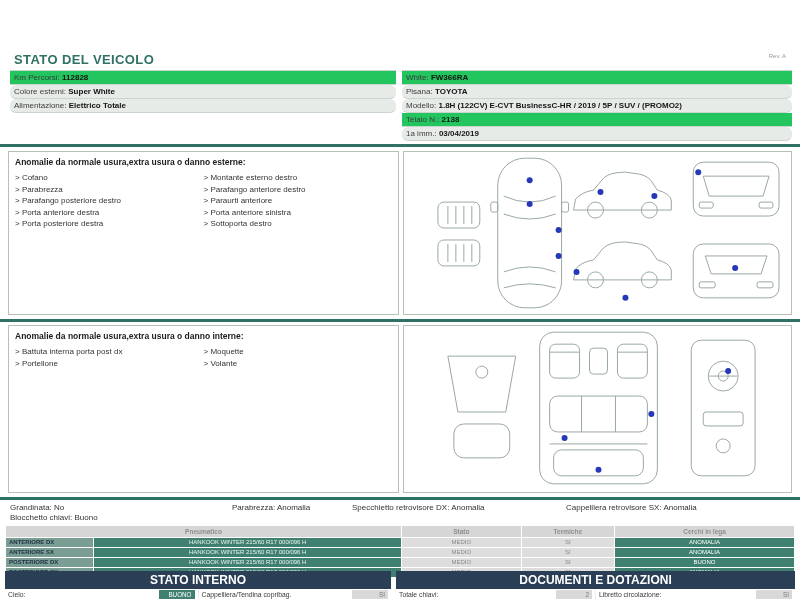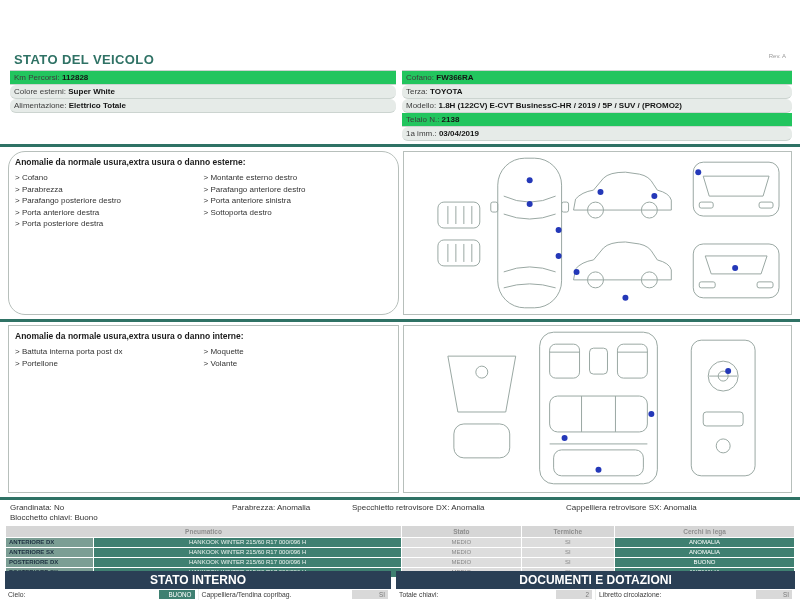--- a/index.html
+++ b/index.html
@@ -18,21 +18,21 @@
   #info-right{left:402px;width:390px;}
   .irow{display:block;padding:2px 4px;border-bottom:1px solid #ccd4d0;line-height:9px;background:#22c55e;}
   .irow.shade{background:#e6ebe8;border-radius:6px;}
   .ilabel{color:#3c3c3c;}
   .ival{font-weight:bold;color:#141414;}
   
   .rule{left:0;width:800px;height:3px;background:#2f7265;}
   #rule1{top:96px;} #rule2{top:271px;} #rule3{top:449px;}
   
   .panel{border:1px solid #b7bfbb;background:#fff;box-sizing:border-box;}
-  #ext-text{left:8px;top:103px;width:391px;height:164px;border-radius:17px;}
+  #ext-text{left:8px;top:103px;width:391px;height:164px;}
   #ext-diagram{left:403px;top:103px;width:389px;height:164px;}
   #int-text{left:8px;top:277px;width:391px;height:168px;}
   #int-diagram{left:403px;top:277px;width:389px;height:168px;}
   .heading{font-size:8.5px;font-weight:bold;margin:5px 6px 5px 6px;color:#1c1c1c;}
   .cols{display:flex;margin:0 6px;}
   .col{width:50%;}
   .item{font-size:8px;line-height:11.5px;color:#333;white-space:nowrap;}
   .diag-svg{width:100%;height:100%;display:block;}
   
   .sum{font-size:8px;color:#333;white-space:nowrap;}
@@ -72,42 +72,43 @@
   <div class="abs" id="page-title">STATO DEL VEICOLO</div>
   <div class="abs" id="revision">Rev. A</div>
 
   <div class="abs info" id="info-left">
     <div class="irow"><span class="ilabel">Km Percorsi:</span> <span class="ival">112828</span></div>
     <div class="irow shade"><span class="ilabel">Colore esterni:</span> <span class="ival">Super White</span></div>
     <div class="irow shade"><span class="ilabel">Alimentazione:</span> <span class="ival">Elettrico Totale</span></div>
   </div>
 
   <div class="abs info" id="info-right">
-    <div class="irow"><span class="ilabel">Cofano:</span> <span class="ival">FW366RA</span></div>
-    <div class="irow shade"><span class="ilabel">Terza:</span> <span class="ival">TOYOTA</span></div>
+    <div class="irow"><span class="ilabel">White:</span> <span class="ival">FW366RA</span></div>
+    <div class="irow shade"><span class="ilabel">Pisana:</span> <span class="ival">TOYOTA</span></div>
     <div class="irow shade"><span class="ilabel">Modello:</span> <span class="ival">1.8H (122CV) E-CVT BusinessC-HR / 2019 / 5P / SUV / (PROMO2)</span></div>
     <div class="irow"><span class="ilabel">Telaio N.:</span> <span class="ival">2138</span></div>
     <div class="irow shade"><span class="ilabel">1a imm.:</span> <span class="ival">03/04/2019</span></div>
   </div>
 
   <div class="abs rule" id="rule1"></div>
 
   <div class="abs panel" id="ext-text">
     <div class="heading">Anomalie da normale usura,extra usura o danno esterne:</div>
     <div class="cols">
       <div class="col">
         <div class="item">&gt; Cofano</div>
         <div class="item">&gt; Parabrezza</div>
         <div class="item">&gt; Parafango posteriore destro</div>
         <div class="item">&gt; Porta anteriore destra</div>
         <div class="item">&gt; Porta posteriore destra</div>
       </div>
       <div class="col">
         <div class="item">&gt; Montante esterno destro</div>
         <div class="item">&gt; Parafango anteriore destro</div>
+        <div class="item">&gt; Paraurti anteriore</div>
         <div class="item">&gt; Porta anteriore sinistra</div>
         <div class="item">&gt; Sottoporta destro</div>
       </div>
     </div>
   </div>
 
   <div class="abs panel" id="ext-diagram">
     <svg class="diag-svg" viewBox="0 0 388 162">
       <g stroke="#9aa8a3" fill="none" stroke-width="1">
         <rect x="34" y="50" width="42" height="26" rx="6"></rect>

